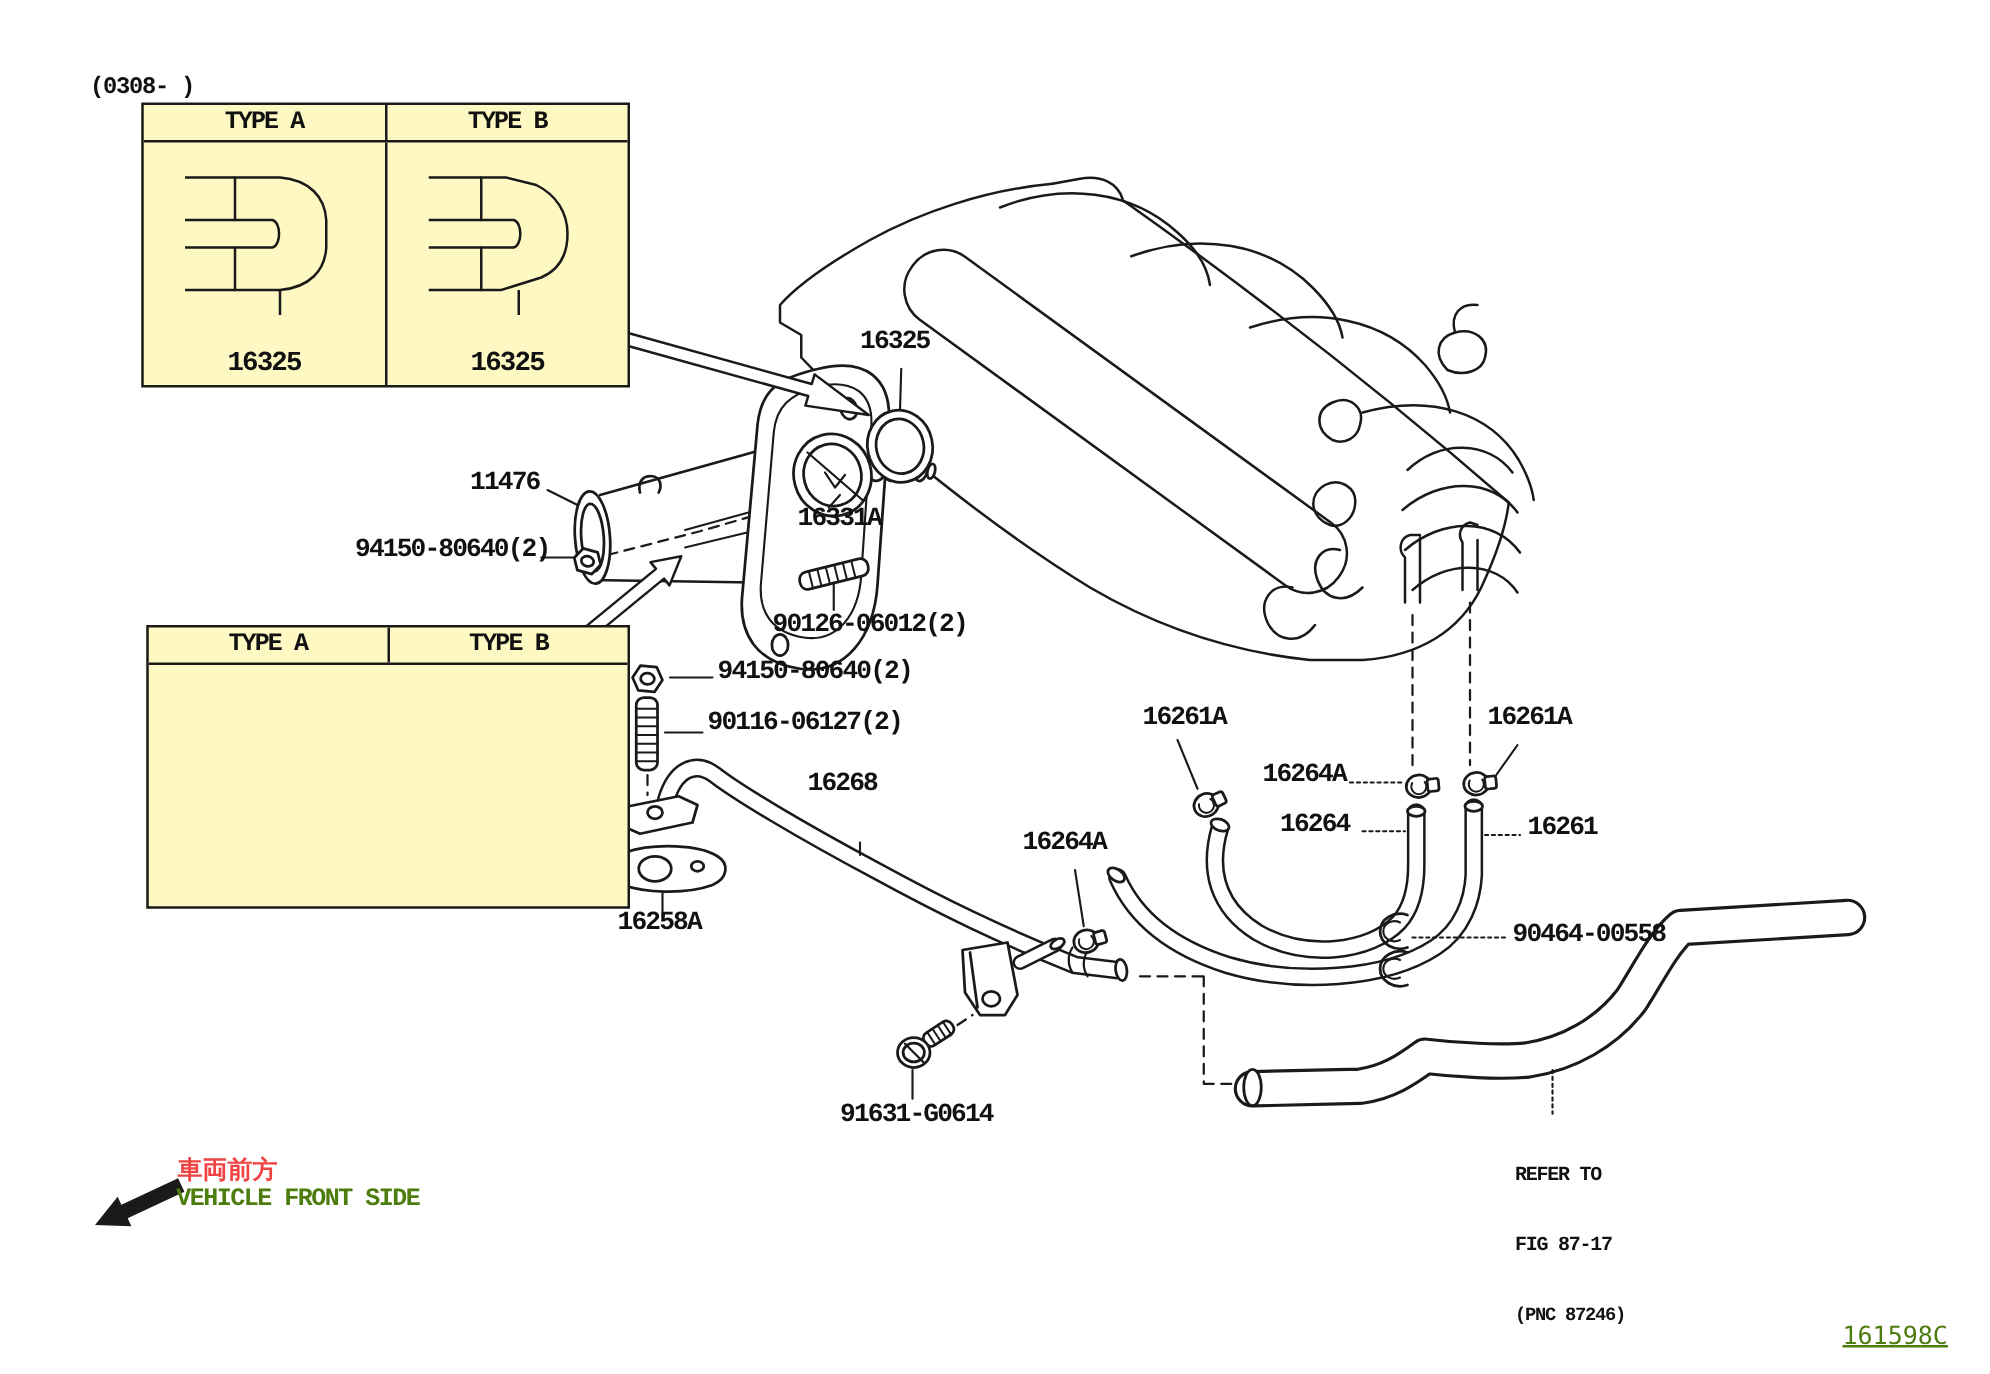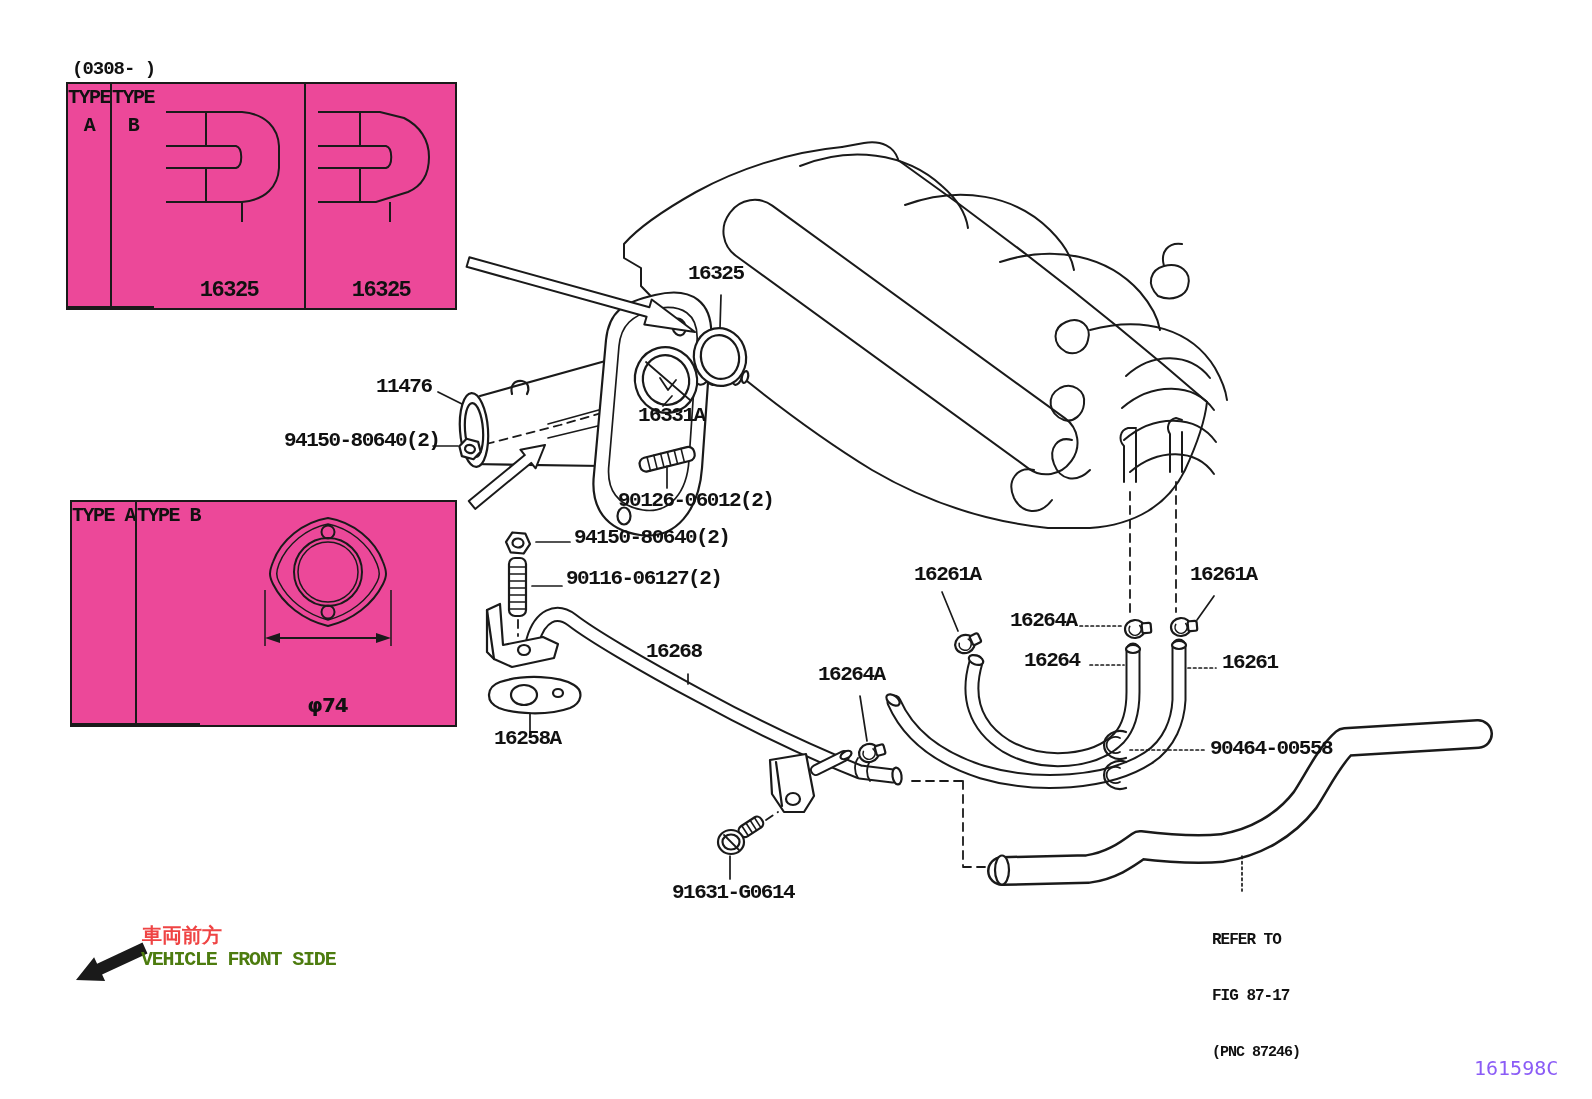--- a/index.html
+++ b/index.html
@@ -4,26 +4,26 @@
 <style>
   html,body{margin:0;padding:0;background:#fff;}
   .stage{position:relative;width:1591px;height:1099px;background:#ffffff;overflow:hidden;
          font-family:"Liberation Mono","DejaVu Sans Mono",monospace;color:#111;}
   .art{position:absolute;left:0;top:0;}
   .lbl{position:absolute;font:700 21px/1.05 "Liberation Mono","DejaVu Sans Mono",monospace;
        letter-spacing:-1.5px;white-space:pre;color:#111;}
   .small{font-size:15px;letter-spacing:-1px;}
   .note{position:absolute;font:700 16px/1.18 "Liberation Mono","DejaVu Sans Mono",monospace;
         letter-spacing:-1px;color:#111;white-space:pre;}
-  .code{position:absolute;font:400 20px "DejaVu Sans Mono",monospace;letter-spacing:0;color:#8b5cf6;}
+  .code{position:absolute;font:400 20px "DejaVu Sans Mono",monospace;letter-spacing:0;color:#4d7c0f;text-decoration:underline;}
   .range{position:absolute;font:700 19px "Liberation Mono",monospace;letter-spacing:-1px;color:#111;}
   .jp{position:absolute;font:700 20px "DejaVu Sans","Liberation Sans",sans-serif;color:#ef4444;}
   .en{position:absolute;font:700 20px "Liberation Mono",monospace;letter-spacing:-1.2px;color:#4d7c0f;}
   
-  .ptable{position:absolute;border:2.5px solid #1a1a1a;background:#ec4899;display:flex;flex-direction:row;box-sizing:border-box;}
+  .ptable{position:absolute;border:2.5px solid #1a1a1a;background:#fef9c3;display:flex;flex-direction:column;box-sizing:border-box;margin-left:47px;}
   .ptable .hdr{display:flex;border-bottom:2.5px solid #1a1a1a;}
   .ptable .hdr .hcell{flex:1;text-align:center;font:700 20px/28px "Liberation Mono",monospace;letter-spacing:-1.5px;}
   .ptable .hdr .hcell + .hcell{border-left:2.5px solid #1a1a1a;}
   .ptable .tbody{display:flex;flex:1;}
   .ptable .tbody .bcell{flex:1;position:relative;display:flex;justify-content:center;}
   .ptable .tbody .bcell + .bcell{border-left:2.5px solid #1a1a1a;}
   .pnum{position:absolute;bottom:5px;left:50%;transform:translateX(-50%);
         font:700 22px "Liberation Mono",monospace;letter-spacing:-1.5px;}
   .dim{position:absolute;bottom:8px;left:50%;transform:translateX(-50%);
        font:700 20px "DejaVu Sans",sans-serif;letter-spacing:-1px;}
@@ -238,21 +238,21 @@
 
   <div class="range" style="left:72px;top:58px">(0308-      )</div>
 
   <div class="lbl" style="left:688px;top:263px">16325</div>
   <div class="lbl" style="left:376px;top:376px">11476</div>
   <div class="lbl" style="left:638px;top:405px">16331A</div>
   <div class="lbl" style="left:284px;top:430px">94150-80640(2)</div>
   <div class="lbl" style="left:618px;top:490px">90126-06012(2)</div>
   <div class="lbl" style="left:574px;top:527px">94150-80640(2)</div>
   <div class="lbl" style="left:566px;top:568px">90116-06127(2)</div>
-  <div class="lbl" style="left:646px;top:641px">16268</div>
+  <div class="lbl" style="left:646px;top:617px">16268</div>
   <div class="lbl" style="left:494px;top:728px">16258A</div>
   <div class="lbl" style="left:818px;top:664px">16264A</div>
   <div class="lbl" style="left:1010px;top:610px">16264A</div>
   <div class="lbl" style="left:914px;top:564px">16261A</div>
   <div class="lbl" style="left:1190px;top:564px">16261A</div>
   <div class="lbl" style="left:1024px;top:650px">16264</div>
   <div class="lbl" style="left:1222px;top:652px">16261</div>
   <div class="lbl" style="left:1210px;top:738px">90464-00558</div>
   <div class="lbl" style="left:672px;top:882px">91631-G0614</div>
 
@@ -295,33 +295,16 @@
       </div>
     </div>
   </div>
 
   <div class="ptable" style="left:70px;top:500px;width:387px;height:227px">
     <div class="hdr">
       <div class="hcell">TYPE A</div>
       <div class="hcell">TYPE B</div>
     </div>
     <div class="tbody">
-      <div class="bcell">
-        <svg width="170" height="150" viewBox="0 0 170 150" style="margin-top:8px">
-          <g fill="none" stroke="#1a1a1a" stroke-width="2">
-            <path d="M 85,8 C 110,12 132,30 140,52 C 144,62 144,66 140,74 C 130,94 110,110 85,116 C 60,110 40,94 30,74 C 26,66 26,62 30,52 C 38,30 60,12 85,8 Z"></path>
-            <path d="M 85,14 C 106,18 126,34 134,54 C 137,62 137,66 134,72 C 125,90 107,104 85,110 C 63,104 45,90 36,72 C 33,66 33,62 36,54 C 44,34 64,18 85,14 Z" stroke-width="1.5"></path>
-            <circle cx="85" cy="62" r="34"></circle>
-            <circle cx="85" cy="62" r="30" stroke-width="1.5"></circle>
-            <circle cx="85" cy="22" r="6.5"></circle>
-            <circle cx="85" cy="102" r="6.5"></circle>
-            <path d="M 22,80 V 136 M 148,80 V 136" stroke-width="1.5"></path>
-            <path d="M 30,128 H 140"></path>
-            <polygon points="22,128 37,123 37,133" fill="#1a1a1a" stroke="none"></polygon>
-            <polygon points="148,128 133,123 133,133" fill="#1a1a1a" stroke="none"></polygon>
-          </g>
-        </svg>
-        <div class="dim">φ74</div>
-      </div>
     </div>
   </div>
 
 </div>
 
 </body></html>

